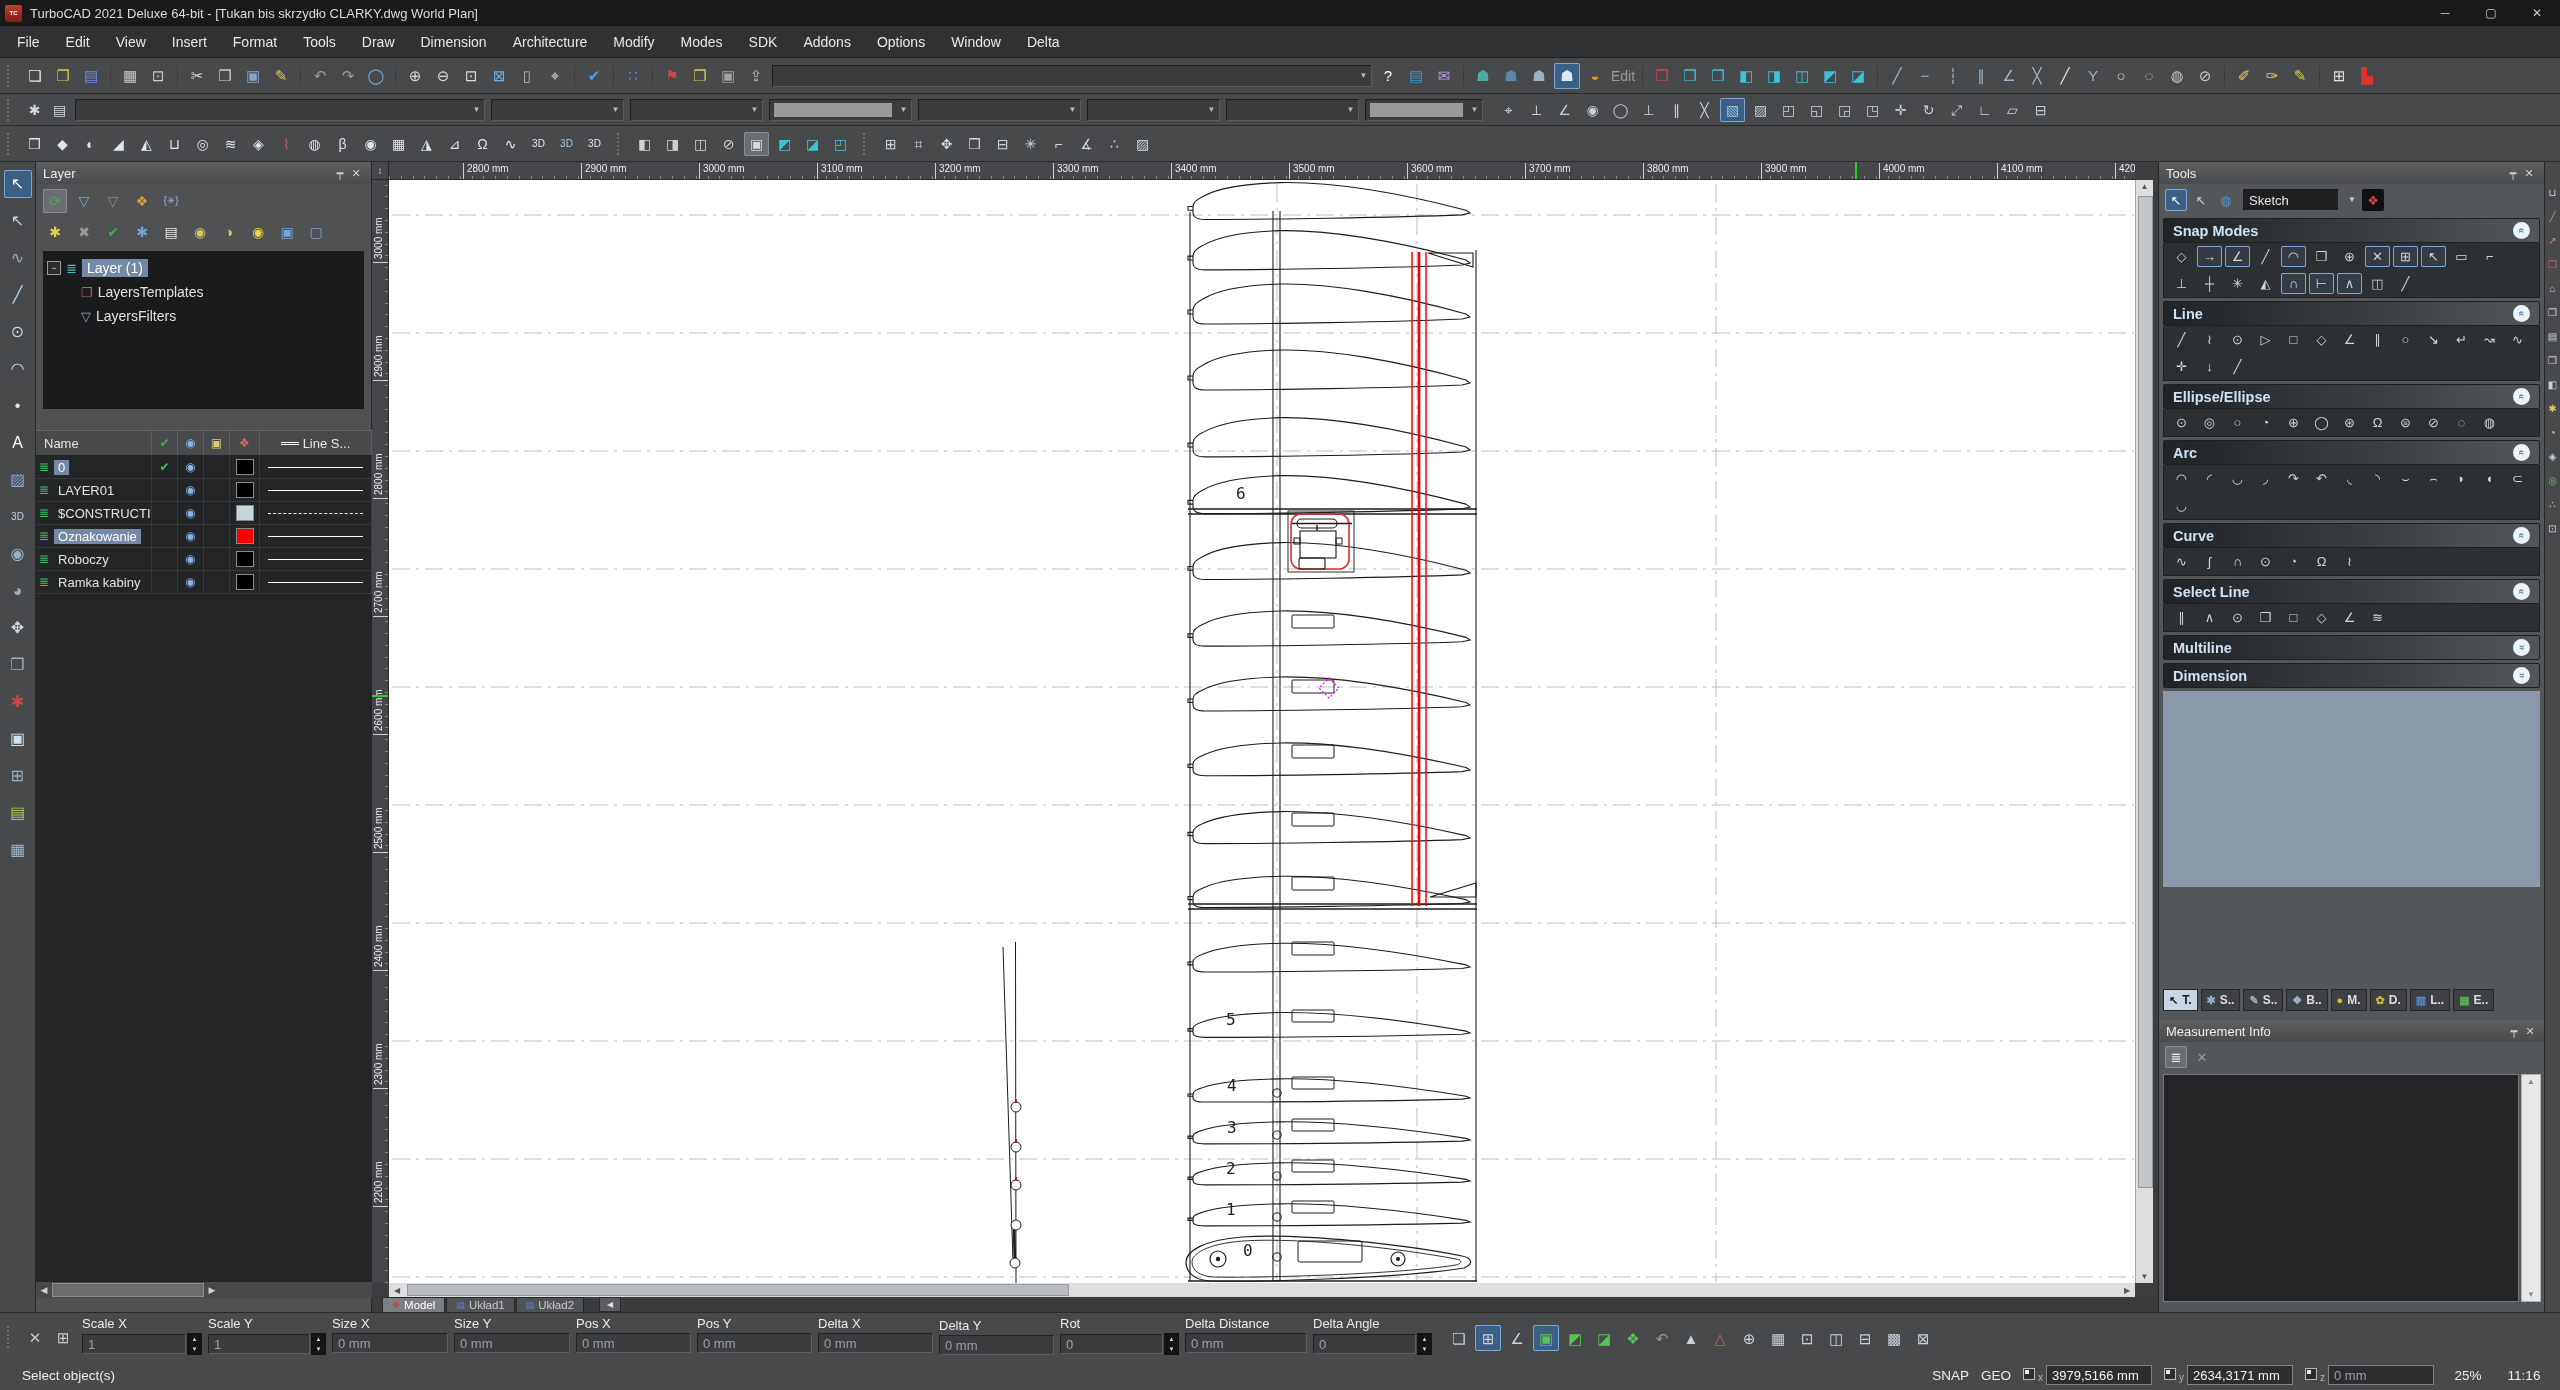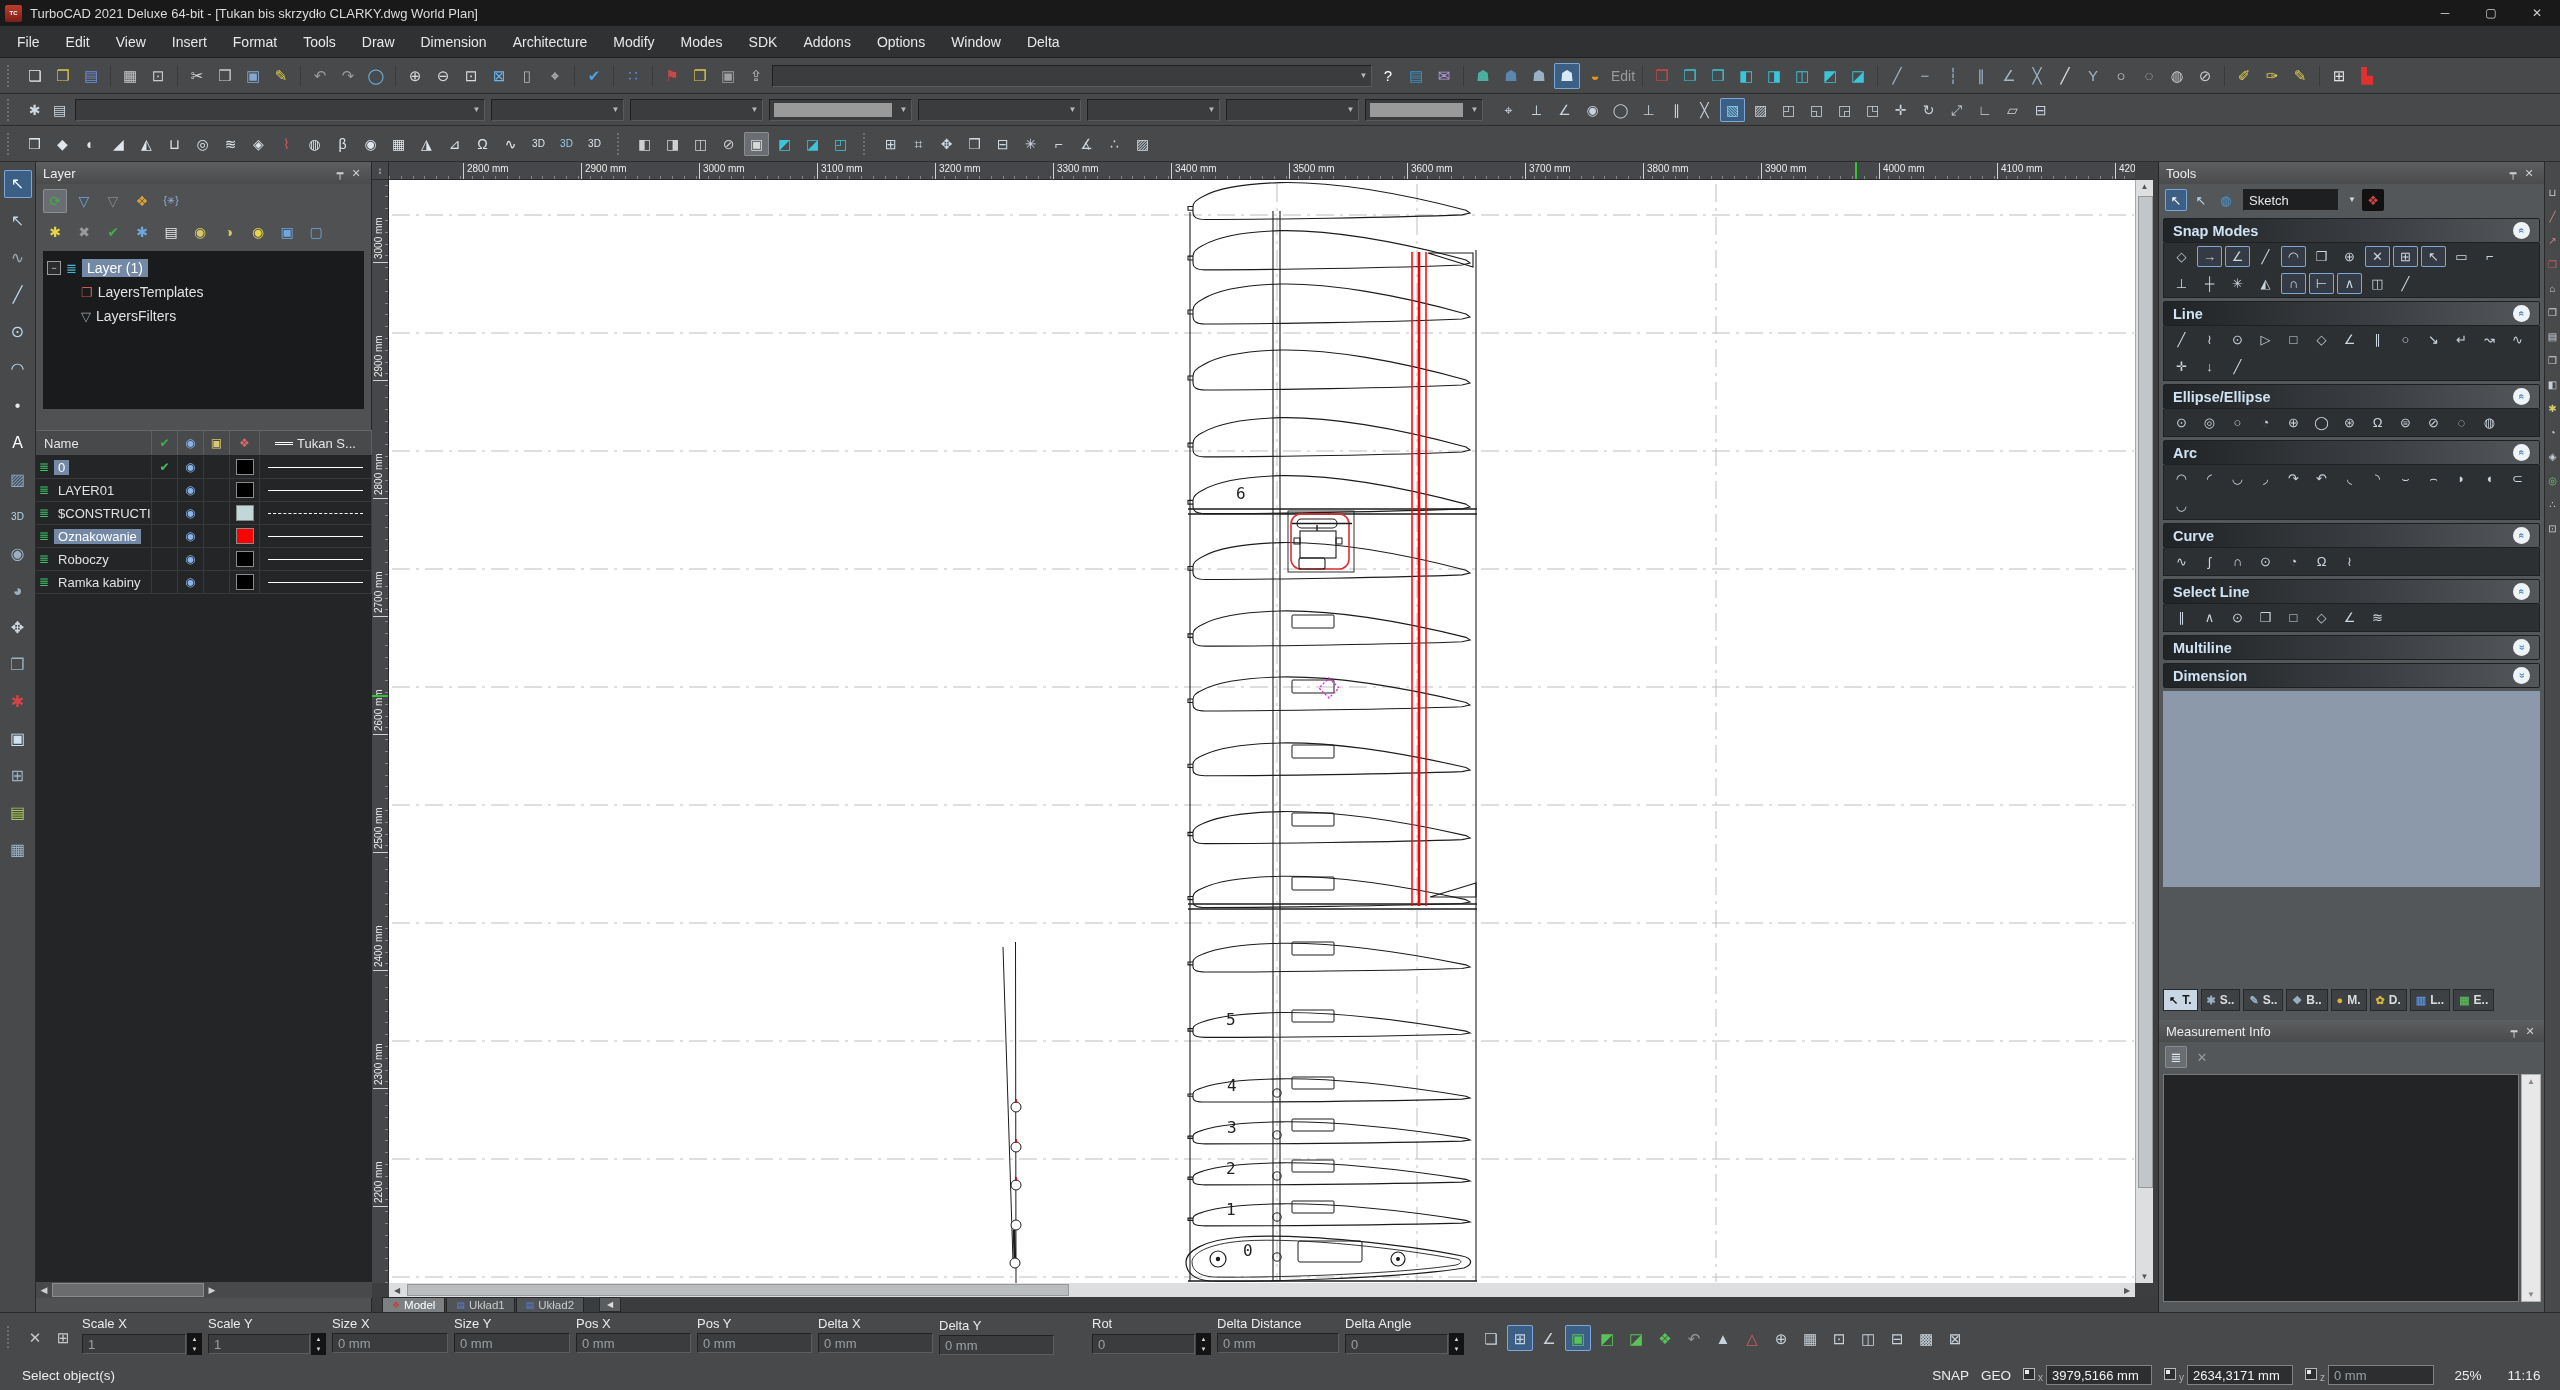--- a/index.html
+++ b/index.html
@@ -454,21 +454,21 @@
               <span style="color:#8ab4e8;font-size:12px;" data-name="eye-icon">◉</span>
             </span>
           <span class="hc" data-name="lock-column-header">
               <span style="color:#d8c878;font-size:12px;" data-name="lock-icon">▣</span>
             </span>
           <span class="hc" data-name="color-column-header">
               <span style="color:#d86868;font-size:12px;" data-name="palette-icon">❖</span>
             </span>
           <span class="hc" data-name="linestyle-column-header">
               <span style="width:18px;border-top:3px double #fff;"></span>
-              <span>Tukan S...</span>
+              <span>Line S...</span>
             </span>
         </div>
         <div>
 
             <div class="lrow" data-name="layer-row">
               <span class="lcell name">
                 <span class="licon" data-name="layer-icon">≣</span>
                 <span class="lname" data-name="layer-name" data-sel="true">0</span>
               </span>
               <span class="lcell">
@@ -1115,21 +1115,21 @@
         </span>
 
         <span class="field" data-name="inspector-field" style="width: 121px; justify-content: flex-end;">
           <span class="flab" data-name="field-label">Delta Y</span>
           <span class="wellwrap">
             <span class="well" data-name="field-input">0 mm</span>
 
           </span>
         </span>
 
-        <span class="field" data-name="inspector-field" style="width: 125px; margin-left: 32px;">
+        <span class="field" data-name="inspector-field" style="width: 125px;">
           <span class="flab" data-name="field-label">Rot</span>
           <span class="wellwrap">
             <span class="well" data-name="field-input">0</span>
             <span class="spin" data-name="spinner-control" data-on="true">
               <span>▲</span>
               <span>▼</span>
             </span>
           </span>
         </span>
 

